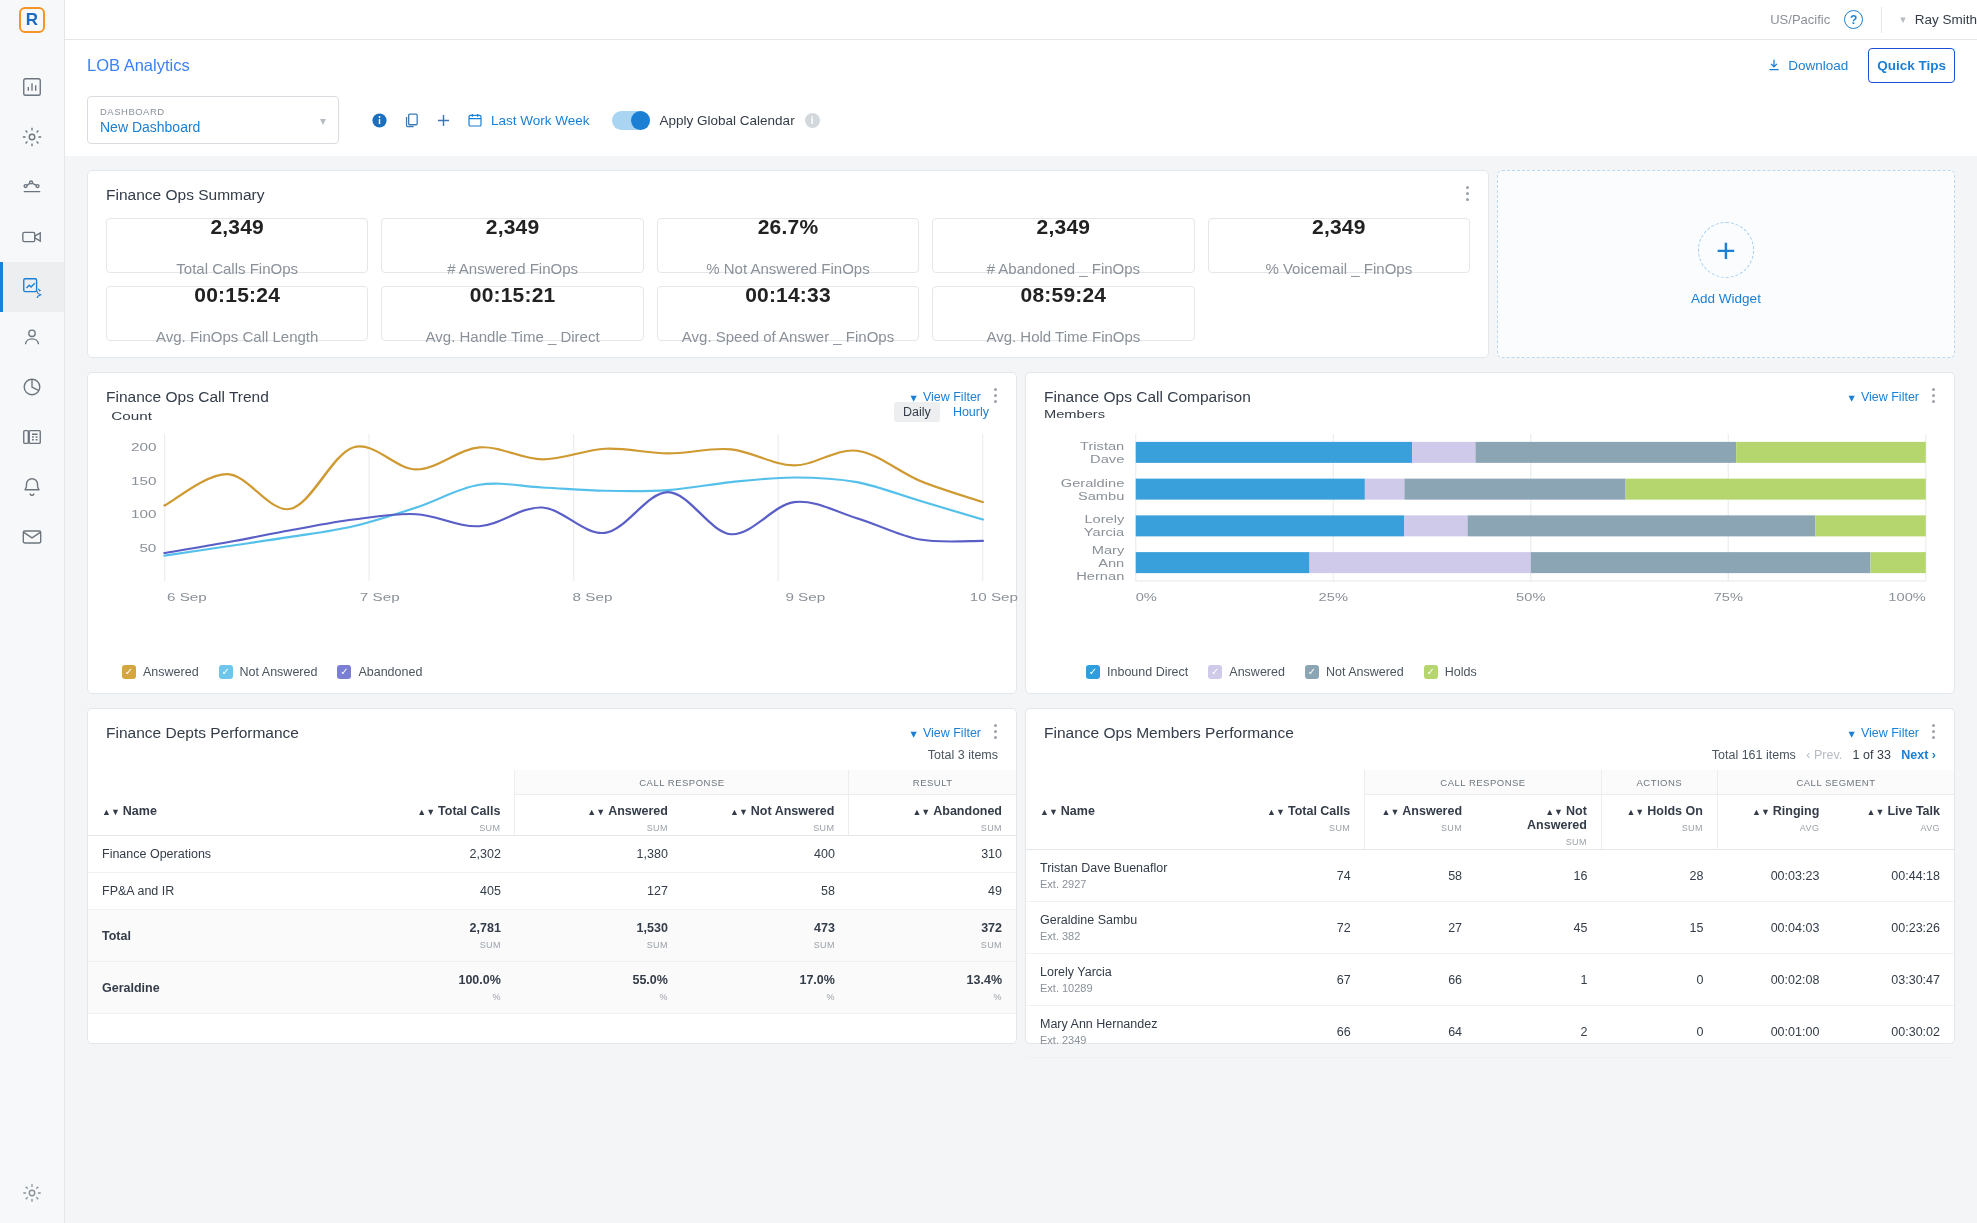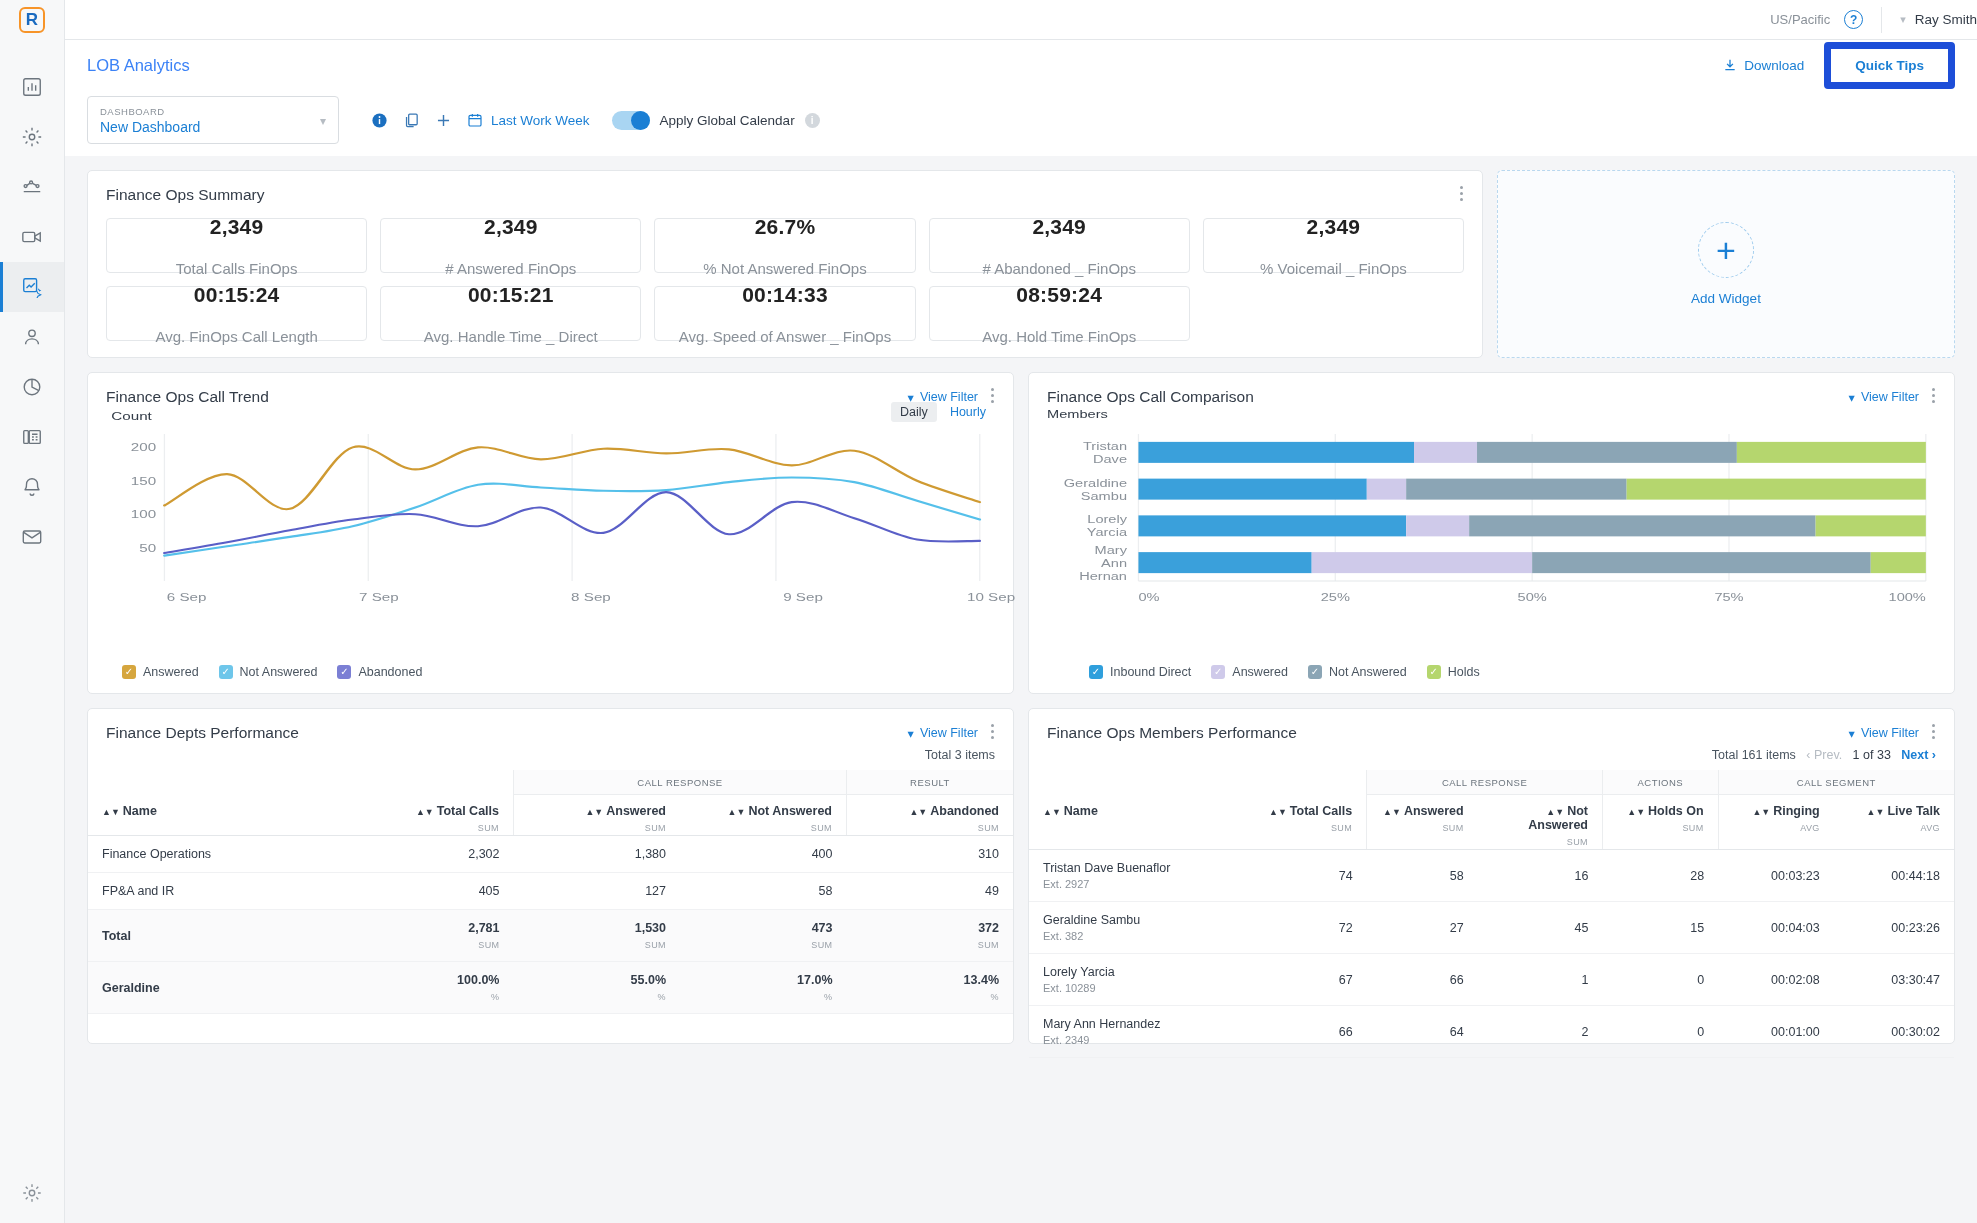--- a/index.html
+++ b/index.html
@@ -54,21 +54,21 @@
   .chev { color:#b6bcc3; font-size:11px; margin-right:9px; }
   .username { font-size:13.5px; color:#333c48; }
 
   
   .pagehead { background:#fff; padding:0 22px; }
   .pagehead-row1 { display:flex; align-items:center; justify-content:space-between; height:44px; padding-top:6px;}
   .page-title { font-size:16.5px; color:#3b82f6; }
   .head-actions { display:flex; align-items:center; gap:20px; }
   .download-btn { display:flex; align-items:center; gap:7px; color:#1b7fd4; font-size:13.5px; cursor:pointer; }
   .quick-tips {
-    border:7px solid #1d4ed8; border-radius:4px; padding:9px 24px;
+    border:1px solid #1d4ed8; border-radius:4px; padding:9px 8px;
     color:#1b7fd4; font-size:13.5px; font-weight:bold; background:#fff; cursor:pointer;
   }
   .pagehead-row2 { display:flex; align-items:center; gap:0; height:72px; }
   .dash-select {
     width:252px; height:48px; border:1px solid #d9dde1; border-radius:4px;
     padding:5px 12px; display:flex; flex-direction:column; justify-content:center;
     position:relative; cursor:pointer; background:#fff;
   }
   .dash-label { font-size:9.5px; color:#8a9199; letter-spacing:.5px; }
   .dash-value { font-size:14px; color:#1b7fd4; margin-top:2px; }
@@ -85,21 +85,21 @@
     background:#1b7fd4;
   }
   .toggle-label { font-size:13.5px; color:#333c48; }
   .info-grey {
     width:15px;height:15px;border-radius:50%;background:#d3d8dd;color:#fff;font-size:10px;
     display:flex;align-items:center;justify-content:center;font-weight:bold;cursor:pointer;
   }
 
   
   .board { padding:14px 22px 0 22px; overflow:hidden; }
-  .row { display:flex; gap:14px; margin-bottom:14px;justify-content:space-between; }
+  .row { display:flex; gap:8px; margin-bottom:14px;justify-content:space-between; }
   .card { background:#fff; border:1px solid #e4e7ea; border-radius:5px; }
   .card-head { display:flex; align-items:flex-start; justify-content:space-between; padding:15px 18px 0 18px; }
   .card-title { font-size:15.5px; color:#333c48; }
   .card-tools { display:flex; align-items:center; gap:13px; }
   .view-filter { display:flex; align-items:center; gap:6px; color:#1b7fd4; font-size:12.5px; cursor:pointer; }
   .kebab { color:#9aa1a9; font-size:15px; letter-spacing:0; line-height:8px; cursor:pointer; width:4px;}
   .kebab i { display:block; width:3px;height:3px;background:#9aa1a9;border-radius:50%;margin-bottom:3px; }
 
   
   .summary { flex:1 1 auto; width:1020px; padding-bottom:16px; }

